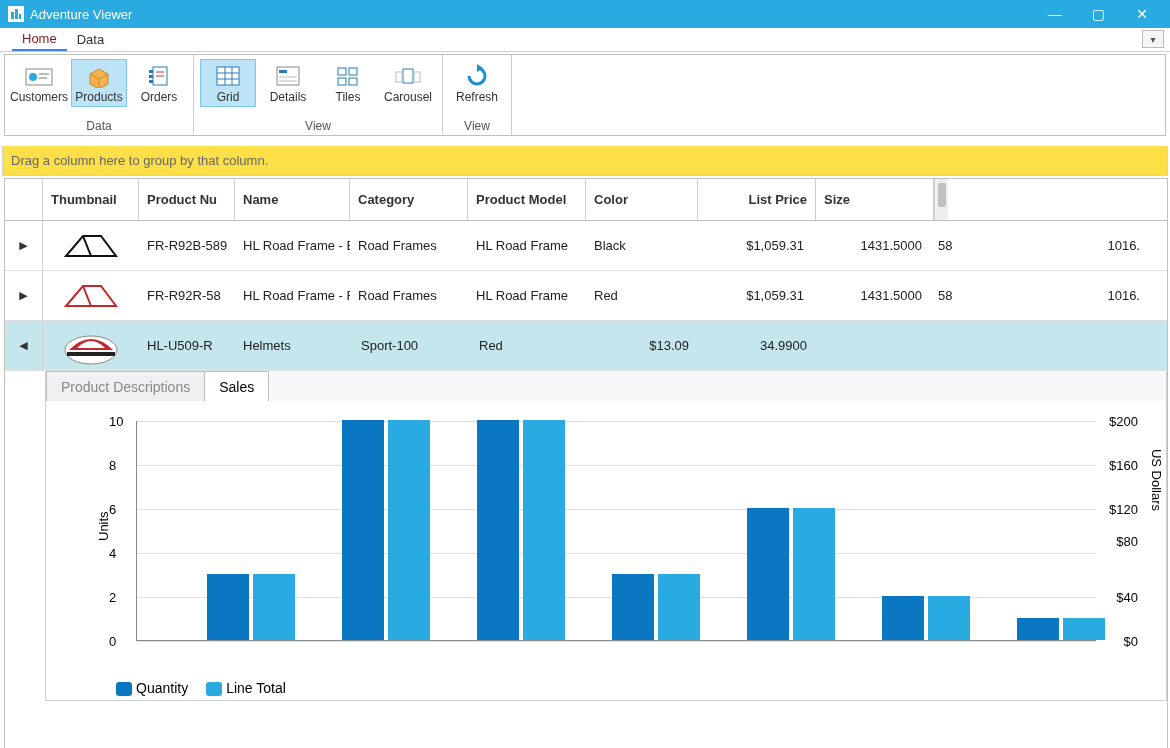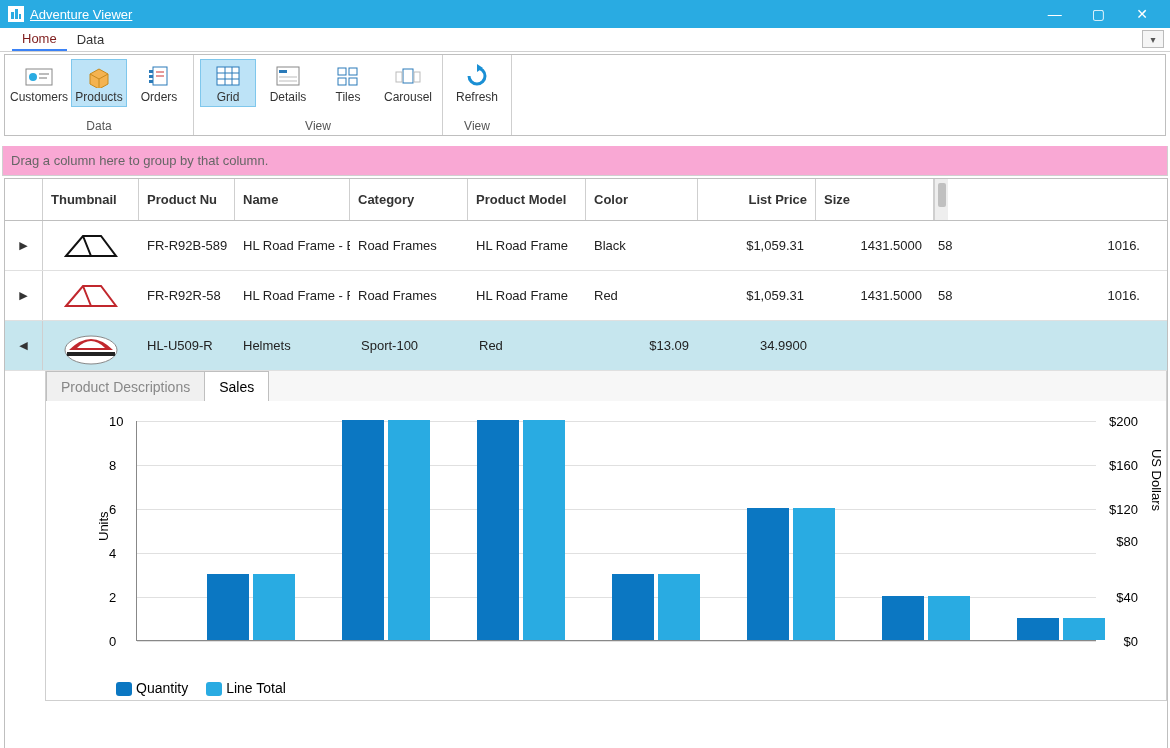--- a/index.html
+++ b/index.html
@@ -2,40 +2,40 @@
 <html><head>
 <meta charset="utf-8">
 <style>
   * { box-sizing: border-box; margin: 0; padding: 0; font-family: "Segoe UI", Tahoma, sans-serif; }
   html,body { width:1170px; height:748px; overflow:hidden; background:#fff; }
 
   
   .titlebar { height:28px; background:#29abe2; color:#fff; display:flex; align-items:center; padding:0 8px; font-size:13px; }
   .titlebar .app-icon { width:16px; height:16px; background:#fff; margin-right:6px; display:flex; align-items:center; justify-content:center; }
   .titlebar .app-icon svg { width:12px; height:12px; }
-  .titlebar .title { flex:1;text-decoration:underline; }
+  .titlebar .title { flex:1; }
   .titlebar .win-controls span { display:inline-block; width:40px; text-align:center; font-size:14px; cursor:default; }
 
   
   .tabstrip { height:24px; display:flex; align-items:center; border-bottom:1px solid #d0d0d0; padding-left:12px; position:relative; }
   .tabstrip .tab { padding:0 10px; font-size:13px; color:#333; height:100%; display:flex; align-items:center; cursor:default; }
   .tabstrip .tab.active { color:#7f1d1d; border-bottom:2px solid #3b82f6; }
   .tabstrip .drop { position:absolute; right:6px; top:2px; width:22px; height:18px; border:1px solid #bbb; background:#f5f5f5; display:flex; align-items:center; justify-content:center; font-size:10px; color:#555; }
 
   
   .ribbon { display:flex; border:1px solid #bfbfbf; margin:2px 4px 10px 4px; height:82px; }
   .rgroup { border-right:1px solid #cfcfcf; padding:4px 6px 2px 6px; display:flex; flex-direction:column; align-items:center; }
   .rgroup .items { display:flex; gap:4px; }
   .rbtn { width:56px; display:flex; flex-direction:column; align-items:center; font-size:12px; color:#333; padding:2px 0; border:1px solid transparent; }
   .rbtn.selected { background:#bde3f7; border:1px solid #7fc7ec; }
   .rbtn .ricon { width:36px; height:28px; display:flex; align-items:center; justify-content:center; }
   .rgroup .glabel { font-size:12px; color:#555; margin-top:auto; }
   
   
-  .groupbar { height:30px; background:#f9a8d4; border:1px solid #d0d0d0; border-top:none; display:flex; align-items:center; padding-left:8px; font-size:13px; color:#666; margin:0 2px; }
+  .groupbar { height:30px; background:#fde047; border:1px solid #d0d0d0; border-top:none; display:flex; align-items:center; padding-left:8px; font-size:13px; color:#666; margin:0 2px; }
 
   
   .grid { border:1px solid #bfbfbf; margin:2px 2px 0 4px; display:flex; flex-direction:column; height:calc(748px - 28px - 24px - 90px - 30px - 4px); }
   .grid-header { display:flex; height:42px; border-bottom:1px solid #bfbfbf; background:#fff; }
   .gh { border-right:1px solid #cfcfcf; display:flex; align-items:center; padding:0 8px; font-size:13px; font-weight:600; color:#333; overflow:hidden; white-space:nowrap; }
   .c-exp { width:38px; }
   .c-thumb { width:96px; }
   .c-pnum { width:96px; }
   .c-name { width:115px; }
   .c-cat { width:118px; }

